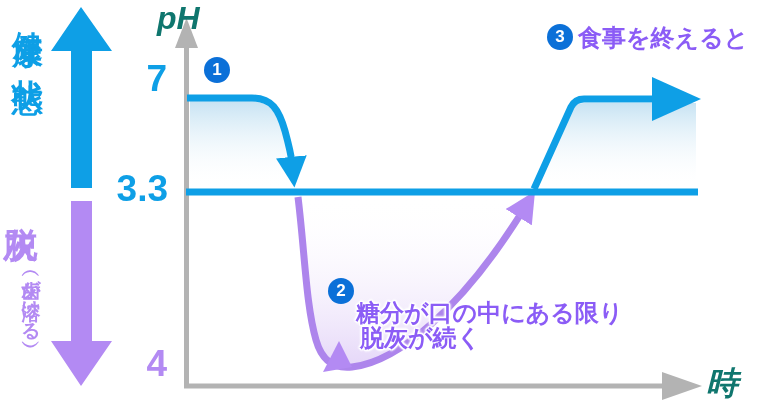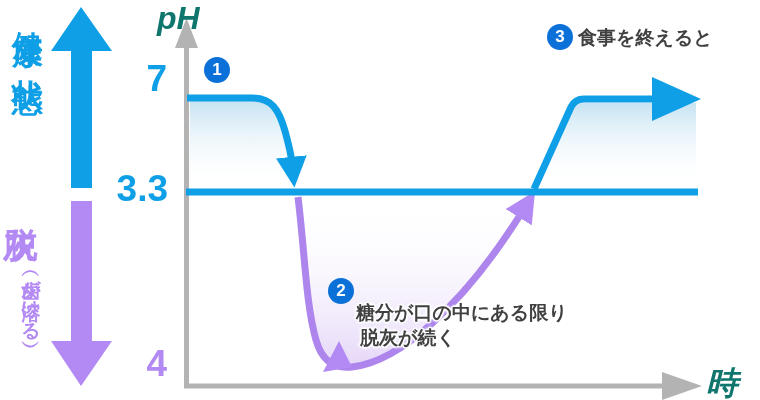--- a/index.html
+++ b/index.html
@@ -17,21 +17,21 @@
     writing-mode:vertical-rl;text-orientation:mixed;
     font-weight:bold;line-height:1;white-space:nowrap;
   }
   .v-healthy{color:#0e9fe6;font-size:31px;letter-spacing:4px;}
   .v-demin{color:#b38af3;font-size:34px;letter-spacing:2px;}
   .v-demin-sub{color:#b38af3;font-size:19px;letter-spacing:0;}
   .badge{
     width:26px;height:26px;border-radius:50%;background:#0b70d8;color:#fff;
     font-size:17px;font-weight:bold;text-align:center;line-height:26px;
   }
-  .ann-text{color:#404040;font-weight:bold;font-size:19px;line-height:25px;white-space:nowrap;}
+  .ann-text{color:#8b5cf6;font-weight:bold;font-size:24px;line-height:25px;white-space:nowrap;}
   .halo{
     text-shadow:-1px -1px 0 #fff,1px -1px 0 #fff,-1px 1px 0 #fff,1px 1px 0 #fff,
                 0 -2px 2px #fff,0 2px 2px #fff,-2px 0 2px #fff,2px 0 2px #fff;
     margin-top:20px;
   }
 </style>
 </head>
 <body>
 
 <div class="stage">

